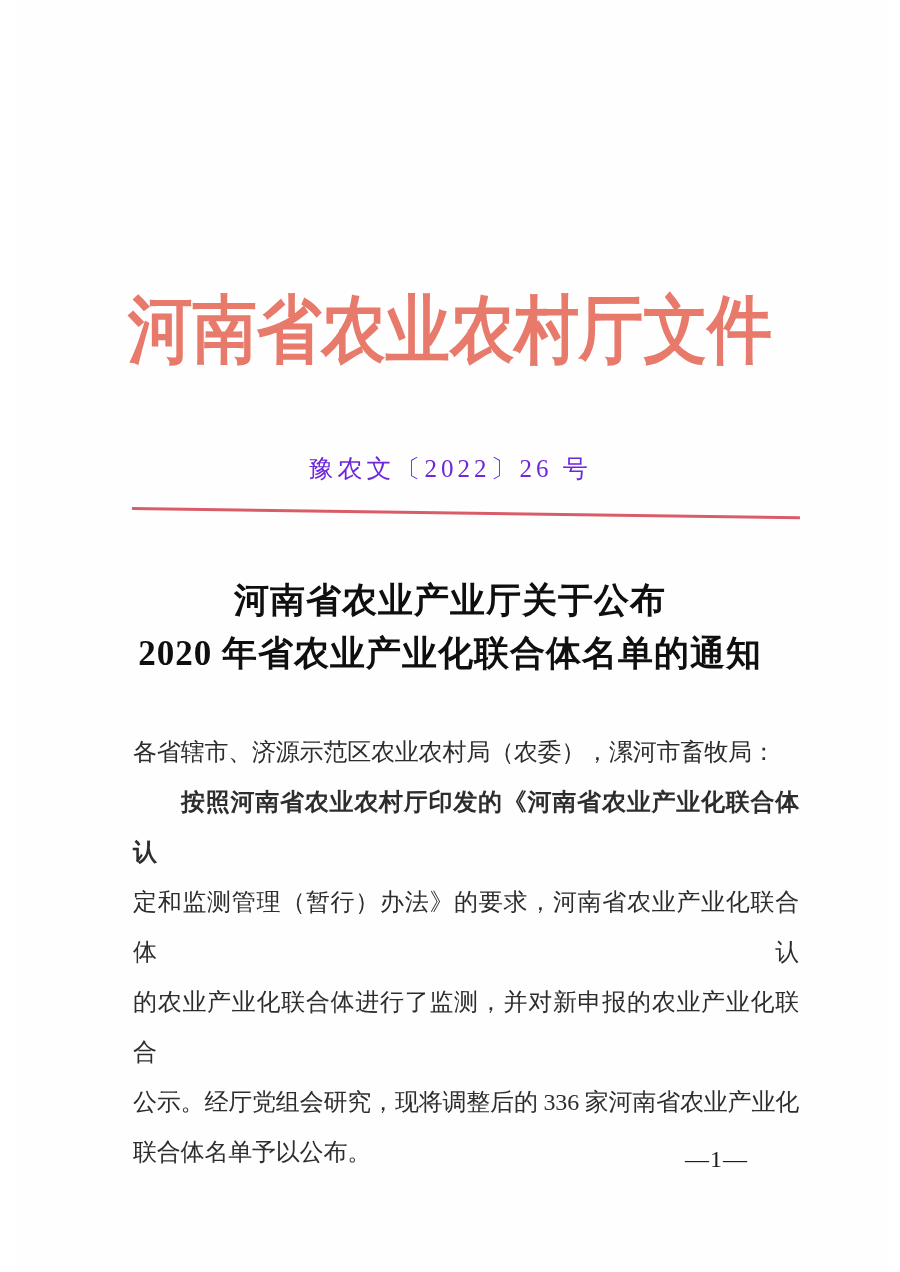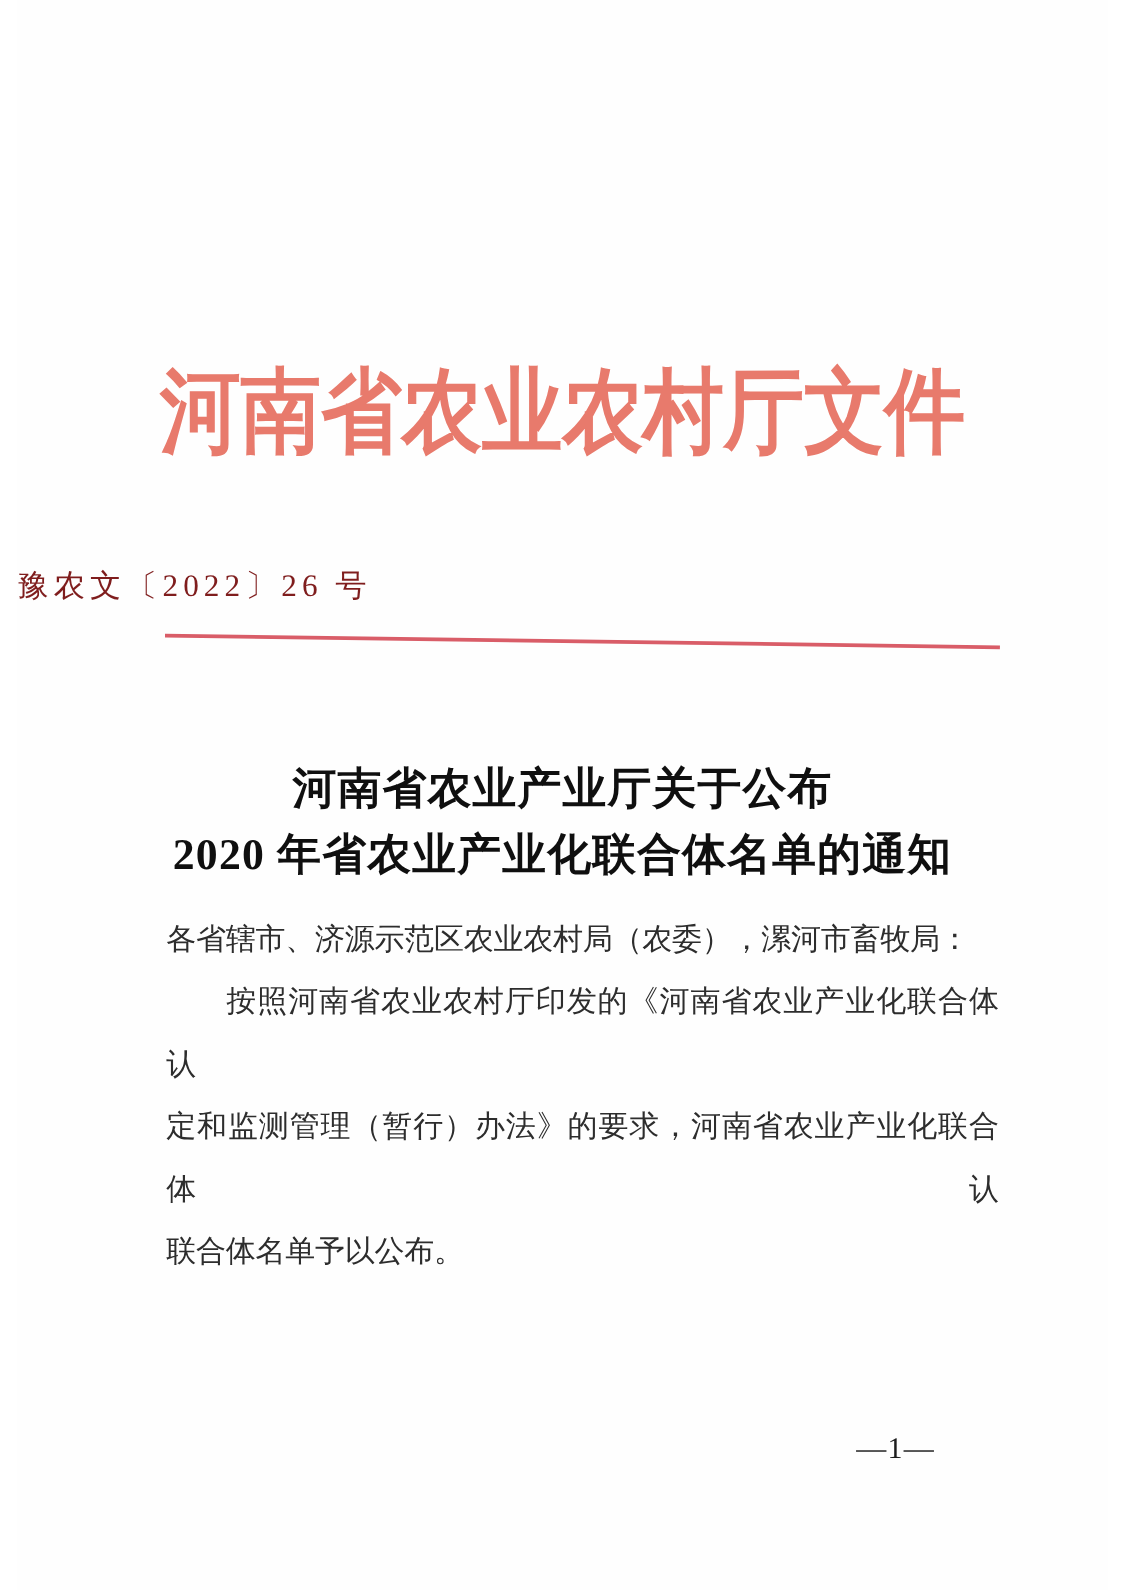--- a/index.html
+++ b/index.html
@@ -31,40 +31,40 @@
     transform-origin: center;
     white-space: nowrap;
     line-height: 1.2;
   }
   
   .docnum {
     position: absolute;
     top: 452px;
     left: 0;
     width: 100%;
-    text-align: left;
+    text-align: center;
     font-size: 25px;
     letter-spacing: 4px;
-    color: #7f1d1d;
+    color: #6d28d9;
   }
   
   .redline {
     position: absolute;
     top: 507px;
     left: 118px;
     width: 668px;
     height: 3px;
     background: var(--line-red, #d95d68);
     transform: rotate(0.8deg);
     transform-origin: left center;
   }
   
   .title {
     position: absolute;
-    top: 604px;
+    top: 574px;
     left: 0;
     width: 100%;
     margin: 0;
     text-align: center;
     font-size: 35px;
     font-weight: 700;
     color: #0f0f0f;
     line-height: 53px;
     letter-spacing: 1px;
   }
@@ -79,21 +79,21 @@
     line-height: 50px;
     color: #2d2d2d;
     letter-spacing: -0.2px;
   }
   .bline { min-height: 50px; white-space: nowrap; }
   .bline.fill {
     white-space: normal;
     text-align: justify;
     text-align-last: justify;
   }
-  .bline.indent { text-indent: 48px; }
+  .bline.indent { text-indent: 48px; font-weight: bold; }
   
   .pagenum {
     position: absolute;
     top: 1146px;
     right: 138px;
     font-size: 24px;
     color: #1c1c1c;
     letter-spacing: 1px;
   }
 </style>
@@ -110,19 +110,21 @@
 
   <h1 class="title">
     <span class="tline">河南省农业产业厅关于公布</span>
     <span class="tline">2020 年省农业产业化联合体名单的通知</span>
   </h1>
 
   <div class="bodytext">
     <div class="bline">各省辖市、济源示范区农业农村局（农委），漯河市畜牧局：</div>
     <div class="bline indent fill">按照河南省农业农村厅印发的《河南省农业产业化联合体认</div>
     <div class="bline fill">定和监测管理（暂行）办法》的要求，河南省农业产业化联合体认</div>
+    <div class="bline fill">的农业产业化联合体进行了监测，并对新申报的农业产业化联合</div>
+    <div class="bline fill">公示。经厅党组会研究，现将调整后的 336 家河南省农业产业化</div>
     <div class="bline">联合体名单予以公布。</div>
 
   </div>
 
   <div class="pagenum">—1—</div>
 
 </div>
 
 </body></html>

